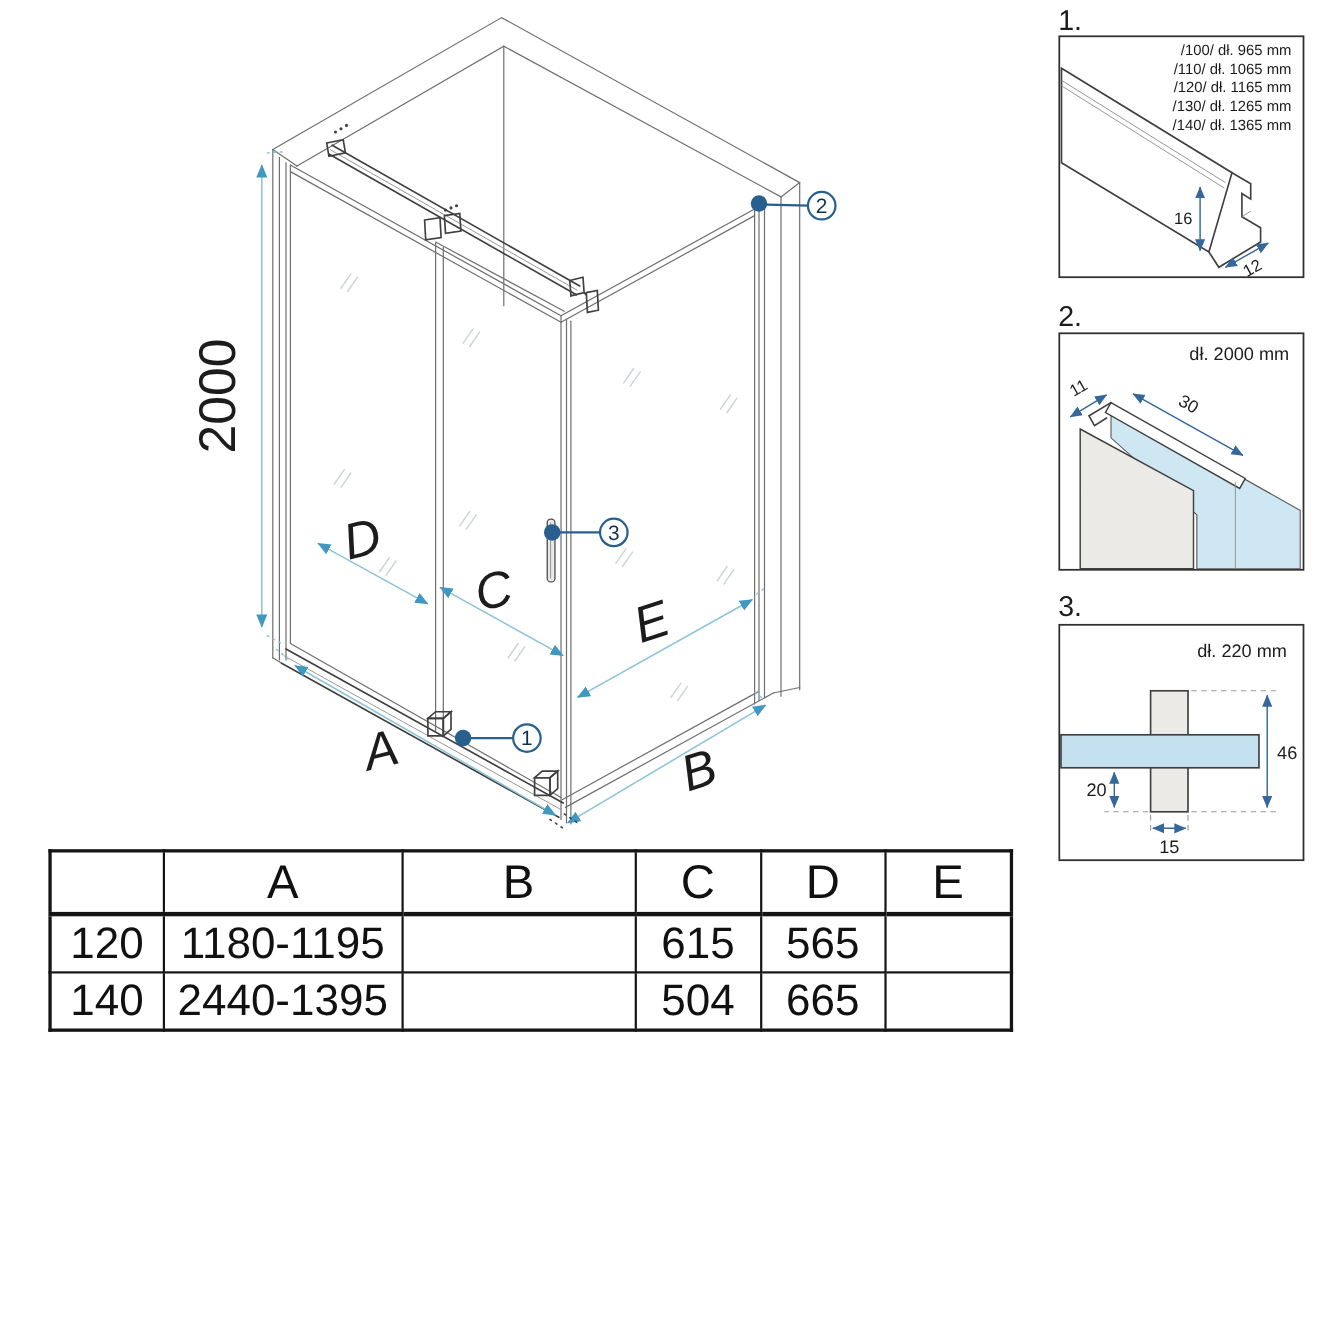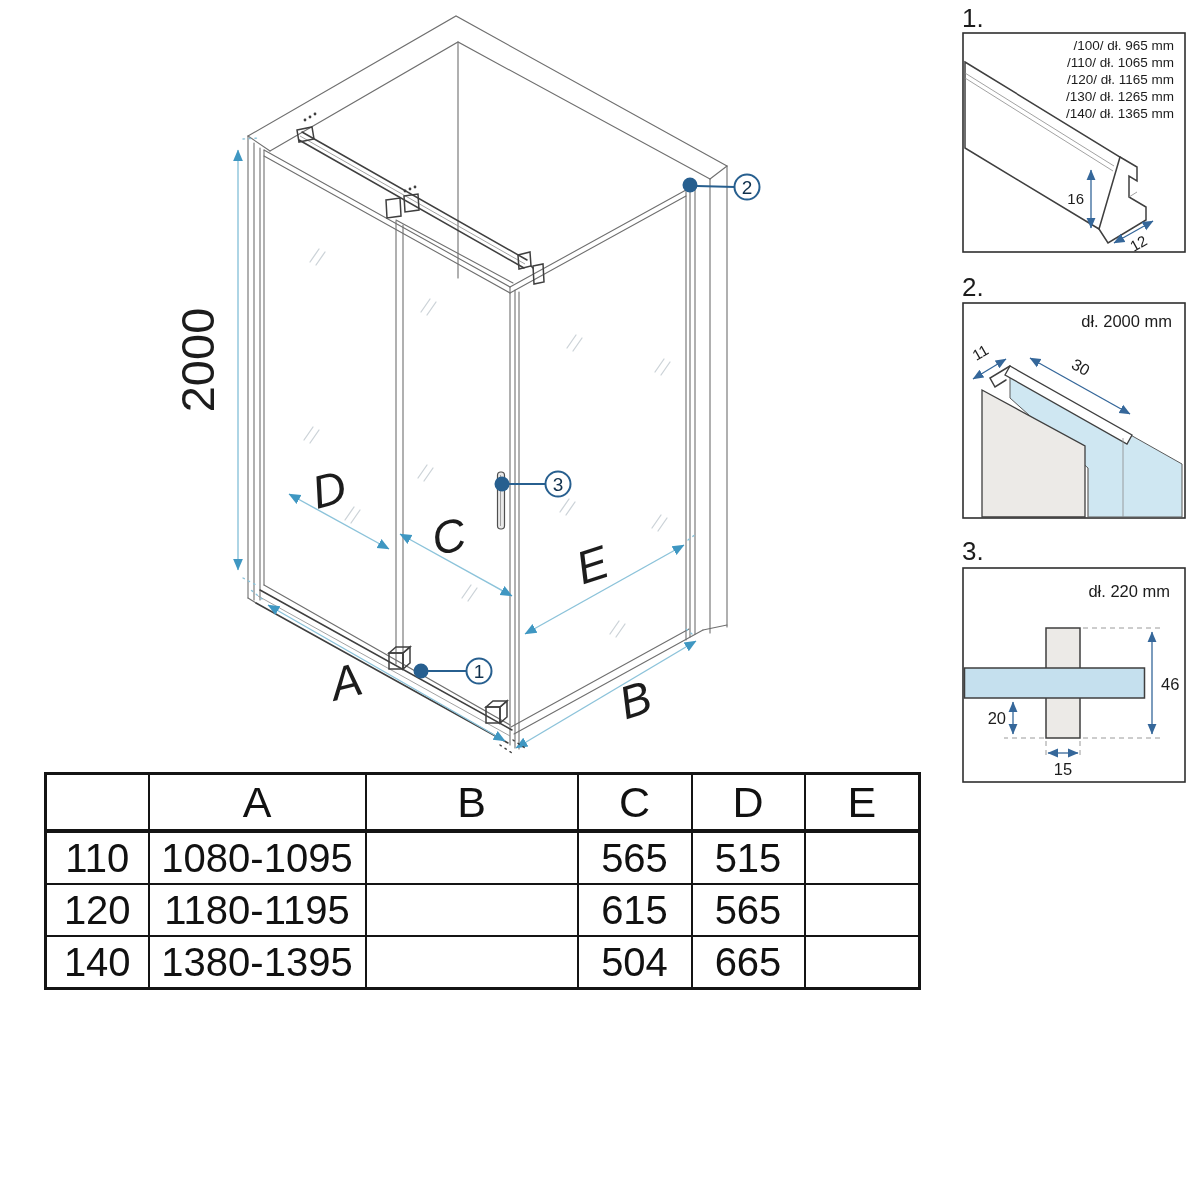--- a/index.html
+++ b/index.html
@@ -329,38 +329,30 @@
         <th></th>
         <th>A</th>
         <th>B</th>
         <th>C</th>
         <th>D</th>
         <th>E</th>
       </tr>
     </thead>
     <tbody>
           <tr>
-            <td>110</td>
-            <td>1080-1095</td>
-            <td></td>
-            <td>565</td>
-            <td>515</td>
-            <td></td>
-          </tr>
-          <tr>
             <td>120</td>
             <td>1180-1195</td>
             <td></td>
             <td>615</td>
             <td>565</td>
             <td></td>
           </tr>
           <tr>
             <td>140</td>
-            <td>1380-1395</td>
+            <td>2440-1395</td>
             <td></td>
             <td>504</td>
             <td>665</td>
             <td></td>
           </tr>
         </tbody>
   </table>
 </div>
 
 </div>

